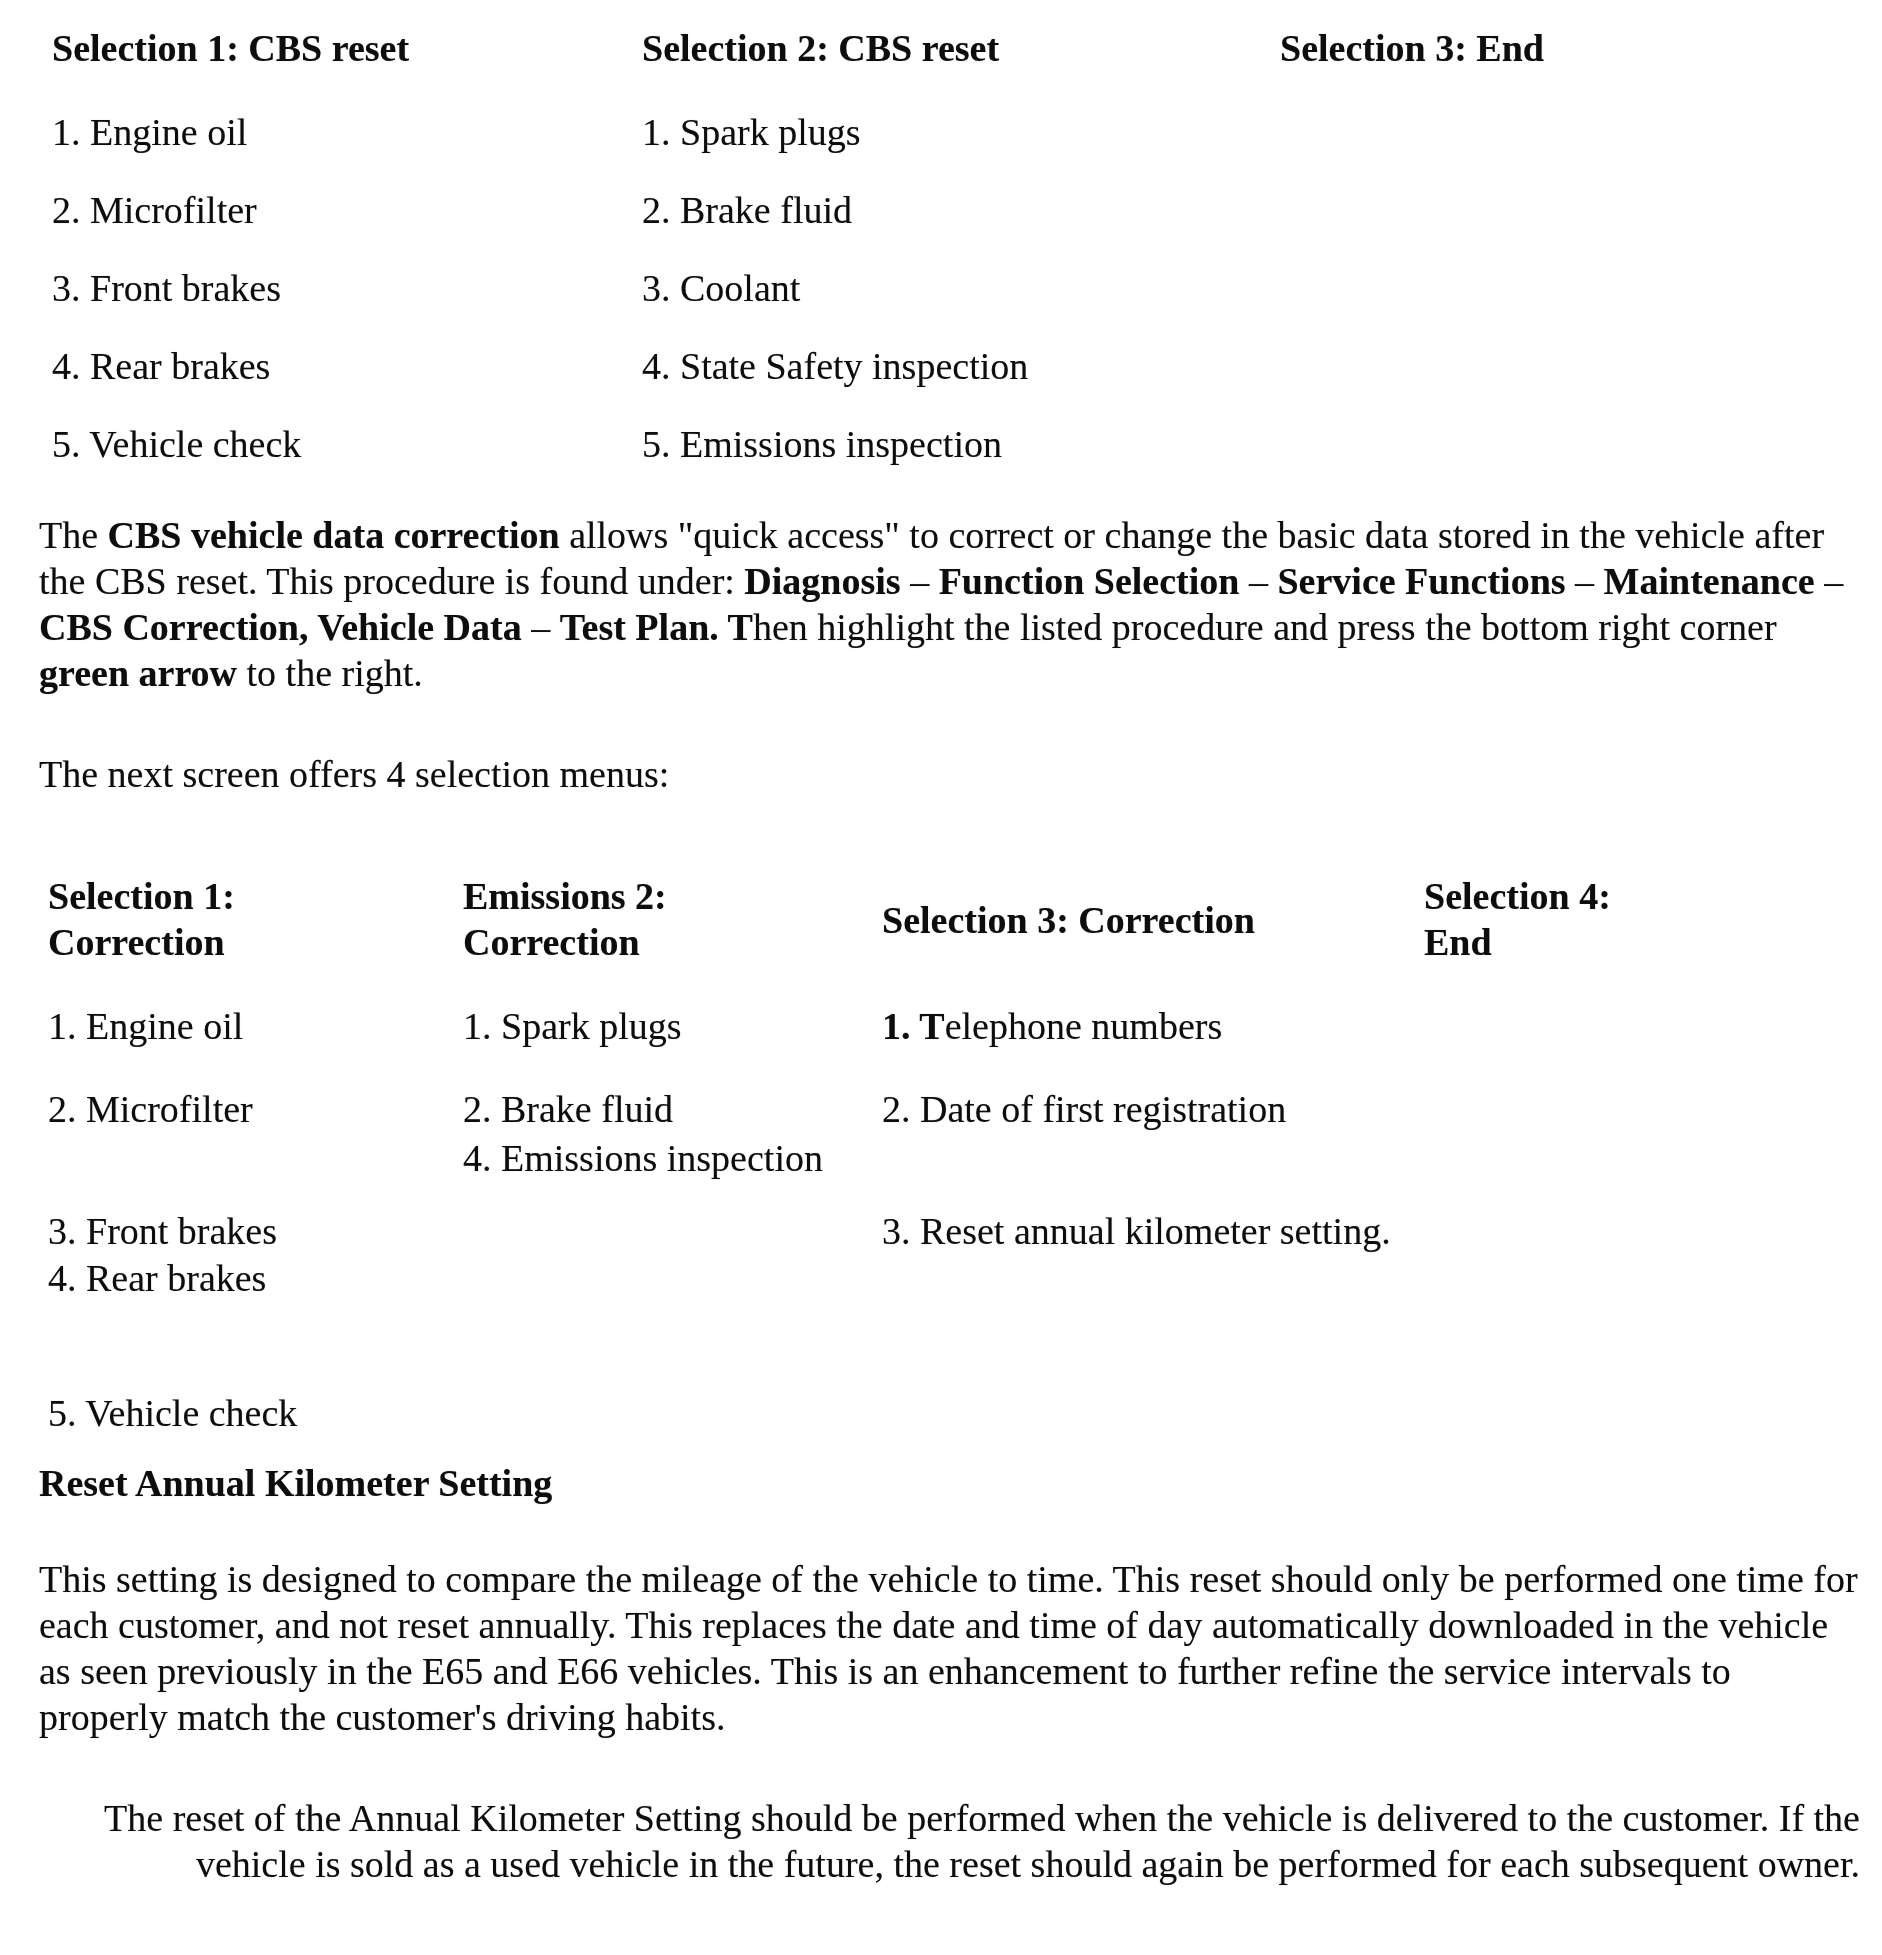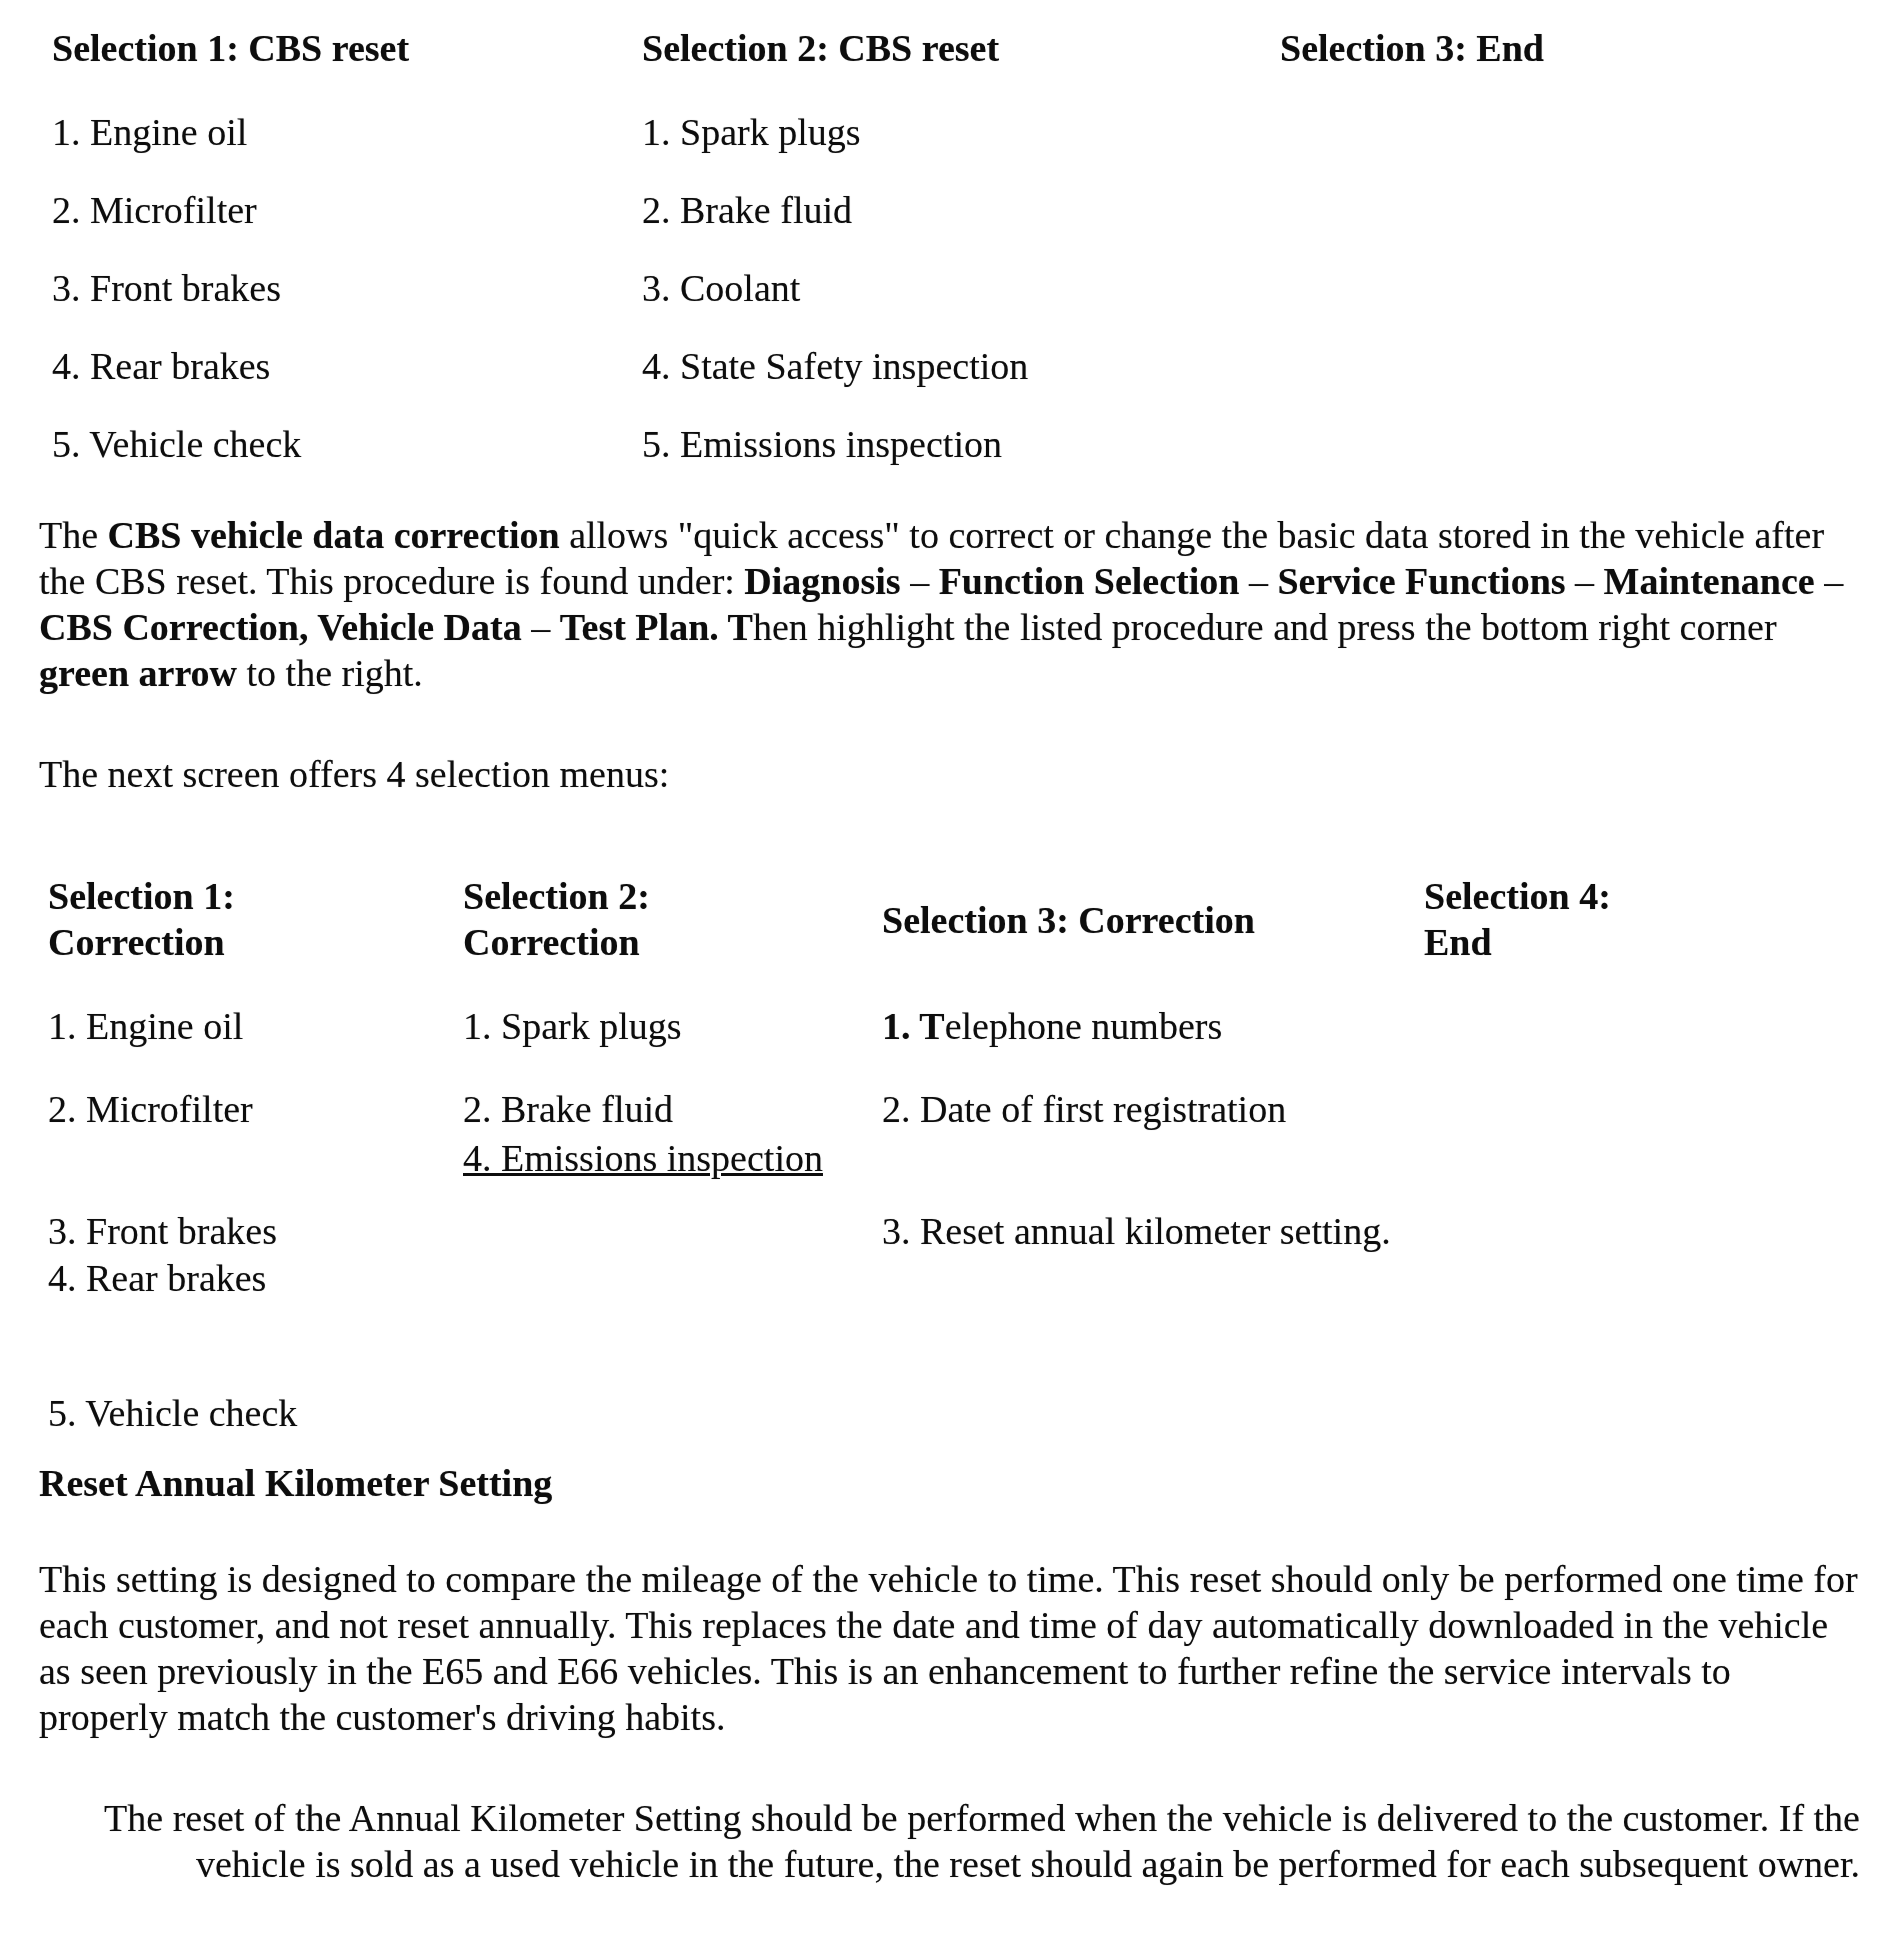--- a/index.html
+++ b/index.html
@@ -56,21 +56,21 @@
 
   .c1-i1 { margin-top: 38px; }
   .c1-i2 { margin-top: 37px; }
   .c1-i3 { margin-top: 76px; }
   .c1-i4 { margin-top: 1.7px;  }
   .c1-i5 { margin-top: 89px; }
 
   .c2-i1 { margin-top: 38px; }
   .c2-i2 { margin-top: 37px; }
   .c2-i3 { margin-top: 28px; }
-  .c2-i4 { margin-top: 3.5px; text-decoration: underline;  }
+  .c2-i4 { margin-top: 3.5px;  }
 
   .c3-i1 { margin-top: 60px; }
   .c3-i2 { margin-top: 37px; }
   .c3-i3 { margin-top: 76px; }
 
   
   .reset-heading {
     margin: 23.6px 0 0 39px;
     font-weight: 700;
   }
@@ -113,21 +113,21 @@
         <div>Correction</div>
       </div>
       <div class="c1-i1">1. Engine oil</div>
       <div class="c1-i2">2. Microfilter</div>
       <div class="c1-i3">3. Front brakes</div>
       <div class="c1-i4">4. Rear brakes</div>
       <div class="c1-i5">5. Vehicle check</div>
     </div>
     <div class="col">
       <div class="hdr">
-        <div>Selection 2:</div>
+        <div>Emissions 2:</div>
         <div>Correction</div>
       </div>
       <div class="c2-i1">1. Spark plugs</div>
       <div class="c2-i2">2. Brake fluid</div>
       <div class="c2-i4">4. Emissions inspection</div>
     </div>
     <div class="col">
       <div class="hdr hdr-single">Selection 3: Correction</div>
       <div class="c3-i1">
         <b>1. T</b><span>elephone numbers</span>

